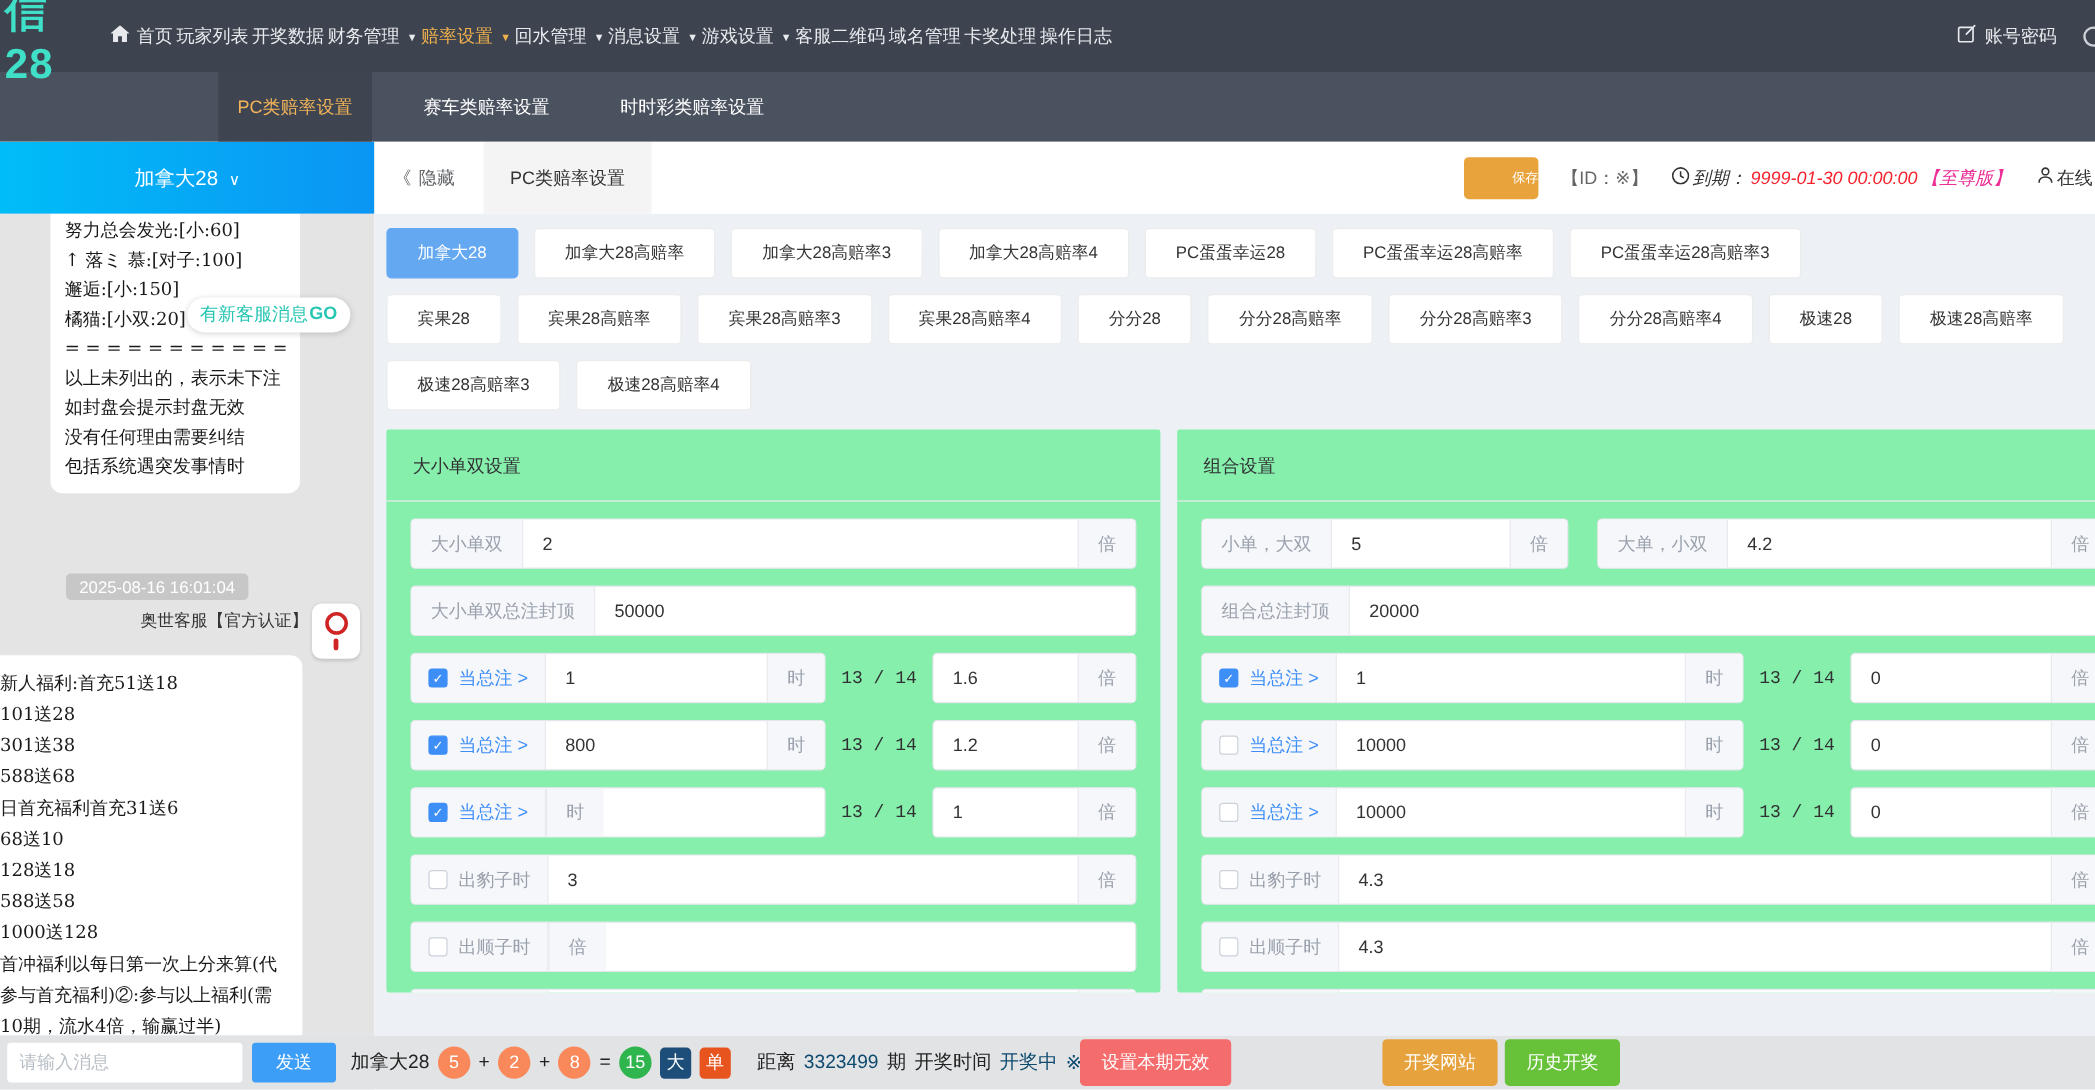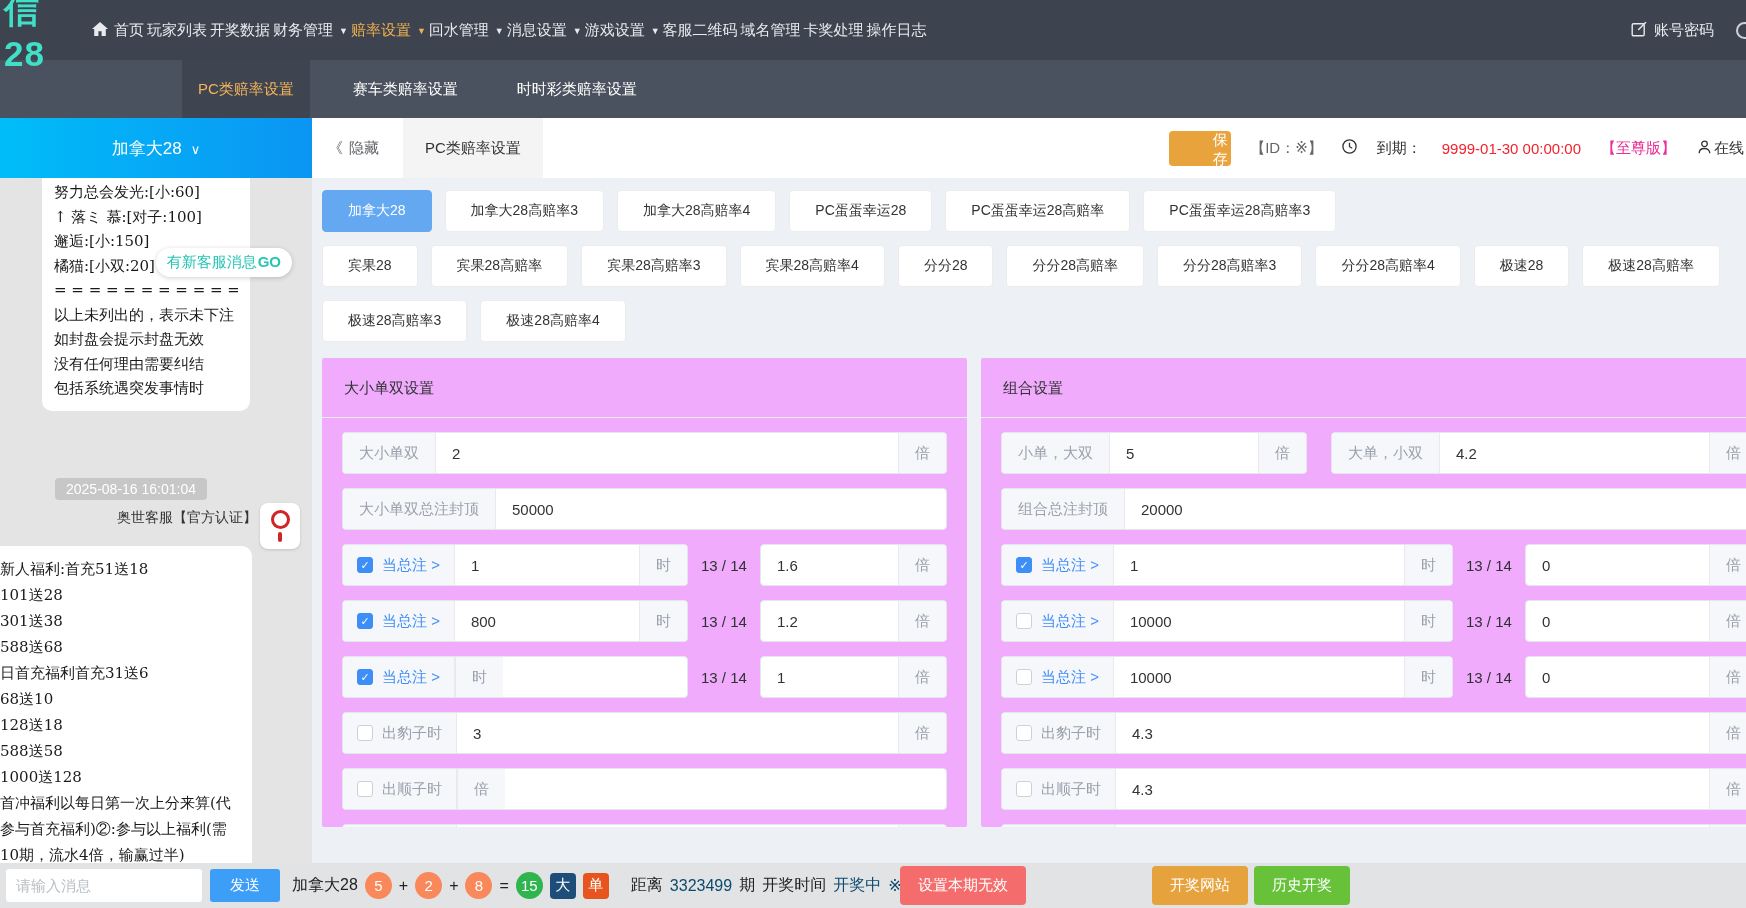--- a/index.html
+++ b/index.html
@@ -52,37 +52,37 @@
              padding:10px 12px 10px 26px; line-height:26px; }
 
   
   .main-header { position:absolute; left:312px; top:118px; right:0; height:60px; background:#fff;
                  display:flex; align-items:center; z-index:2; }
   .hide-btn { margin-left:16px; color:#606266; font-size:15px; display:flex; gap:6px; align-items:center; cursor:pointer; white-space:nowrap; }
   .header-tab { margin-left:24px; height:60px; background:#f4f4f5; display:flex; align-items:center;
                 padding:0 22px; font-size:15px; color:#333; cursor:pointer; white-space:nowrap; }
   .header-right { position:absolute; right:2px; top:0; height:60px; display:flex; align-items:center; }
   .save-btn { background:#e9a33c; color:#fff; border:none; border-radius:4px; width:62px; height:35px;
-              font-size:15px; cursor:pointer; flex:none;padding-left:40px; }
+              font-size:11px; cursor:pointer; flex:none;padding-left:40px; }
   .id-text { color:#666; font-size:15px; margin:0 19px; white-space:nowrap; }
-  .expire { display:flex; align-items:center; gap:20px; font-size:15px; color:#333; margin-right:22px; white-space:nowrap; }
+  .expire { display:flex; align-items:center; gap:3px; font-size:15px; color:#333; margin-right:22px; white-space:nowrap;font-style:italic; }
   .expire .date { color:#f5222d; }
   .expire .edition { color:#eb2f96; }
   .online { display:flex; align-items:center; gap:3px; font-size:15px; color:#333; white-space:nowrap; }
 
   
   .main-body { position:absolute; left:312px; top:178px; right:0; bottom:45px; background:#edf0f4;
                overflow:hidden; padding:12px 0 0 10px; }
   .tab-row { display:flex; gap:13px; margin-bottom:13px; }
   .gtab { height:42px; background:#fff; border:1px solid #ececec; border-radius:4px; display:flex;
           align-items:center; padding:0 25px; font-size:14px; color:#333; cursor:pointer; white-space:nowrap; flex:none; }
   .gtab.active { background:#64a8f2; border-color:#64a8f2; color:#fff; }
 
   .panels { display:flex; gap:14px; margin-top:16px; align-items:flex-start; }
-  .panel { background:#f0abfc; border-radius:2px; padding:0 20px; height:469px; overflow:hidden; flex:none; }
+  .panel { background:#86efac; border-radius:2px; padding:0 20px; height:469px; overflow:hidden; flex:none; }
   .panel.p0 { width:645px; }
   .panel.p1 { width:1100px; }
   .panel-title { font-size:15px; color:#303133; padding:21px 0 19px 2px; }
   .panel-divider { height:1px; background:#ececec; margin:0 -20px; }
 
   .prow { display:flex; align-items:center; height:42px; margin-top:14px; }
   .p1 .prow { width:757px; }
   .prow.double { gap:24px; }
   .grp { display:flex; height:42px; border:1px solid #e3e6eb; border-radius:4px; overflow:hidden; background:#fff; flex:none; }
   .grp.fill { flex:1; }
@@ -97,21 +97,21 @@
            border-right:1px solid #e8eaee; white-space:nowrap; flex:none; }
   .cb { width:16px; height:16px; border-radius:3px; border:1px solid #ccd1d9; background:#fff;
         display:flex; align-items:center; justify-content:center; font-size:11px; color:#fff; flex:none; cursor:pointer; }
   .cb.on { background:#3d8ef7; border-color:#3d8ef7; }
   .lbl-blue { color:#3d8ef7; font-size:15px; }
   .lbl-gray { color:#9aa1ac; font-size:15px; }
   .grp1 { flex:none; }
   .p0 .grp1 { width:346px; }
   .p1 .grp1 { width:452px; }
   .grp2 { flex:1; }
-  .ratio { margin:16px 13px; font-size:15px; color:#303133; white-space:nowrap; flex:none; }
+  .ratio { margin:16px 13px; font-size:15px; color:#303133; white-space:nowrap; flex:none;font-family:Liberation Mono, monospace; }
 
   
   .bottombar { position:absolute; left:0; bottom:0; width:1746px; height:45px; background:#e2e3e5; z-index:20; }
   .msg-input { position:absolute; left:6px; top:6px; width:196px; height:33px; background:#fff; border:none;
                border-radius:3px; padding:0 10px; font-size:15px; color:#333; outline:none; }
   .msg-input::placeholder { color:#b9bfc6; }
   .send-btn { position:absolute; left:210px; top:6px; width:70px; height:33px; background:#3d9ef7; color:#fff;
               border:none; border-radius:3px; font-size:15px; cursor:pointer; }
   .lottery { position:absolute; left:292px; top:0; height:45px; display:flex; align-items:center; gap:7px;
              font-size:16px; color:#222; white-space:nowrap; }
@@ -267,20 +267,21 @@
           </svg></span>
       <span>在线</span>
     </div>
   </div>
 </div>
 
 <div class="main-body">
   <div id="tab-rows">
       <div class="tab-row">
         <div class="gtab active">加拿大28</div>
+        <div class="gtab">加拿大28高赔率</div>
         <div class="gtab">加拿大28高赔率3</div>
         <div class="gtab">加拿大28高赔率4</div>
         <div class="gtab">PC蛋蛋幸运28</div>
         <div class="gtab">PC蛋蛋幸运28高赔率</div>
         <div class="gtab">PC蛋蛋幸运28高赔率3</div>
       </div>
       <div class="tab-row">
         <div class="gtab">宾果28</div>
         <div class="gtab">宾果28高赔率</div>
         <div class="gtab">宾果28高赔率3</div>

